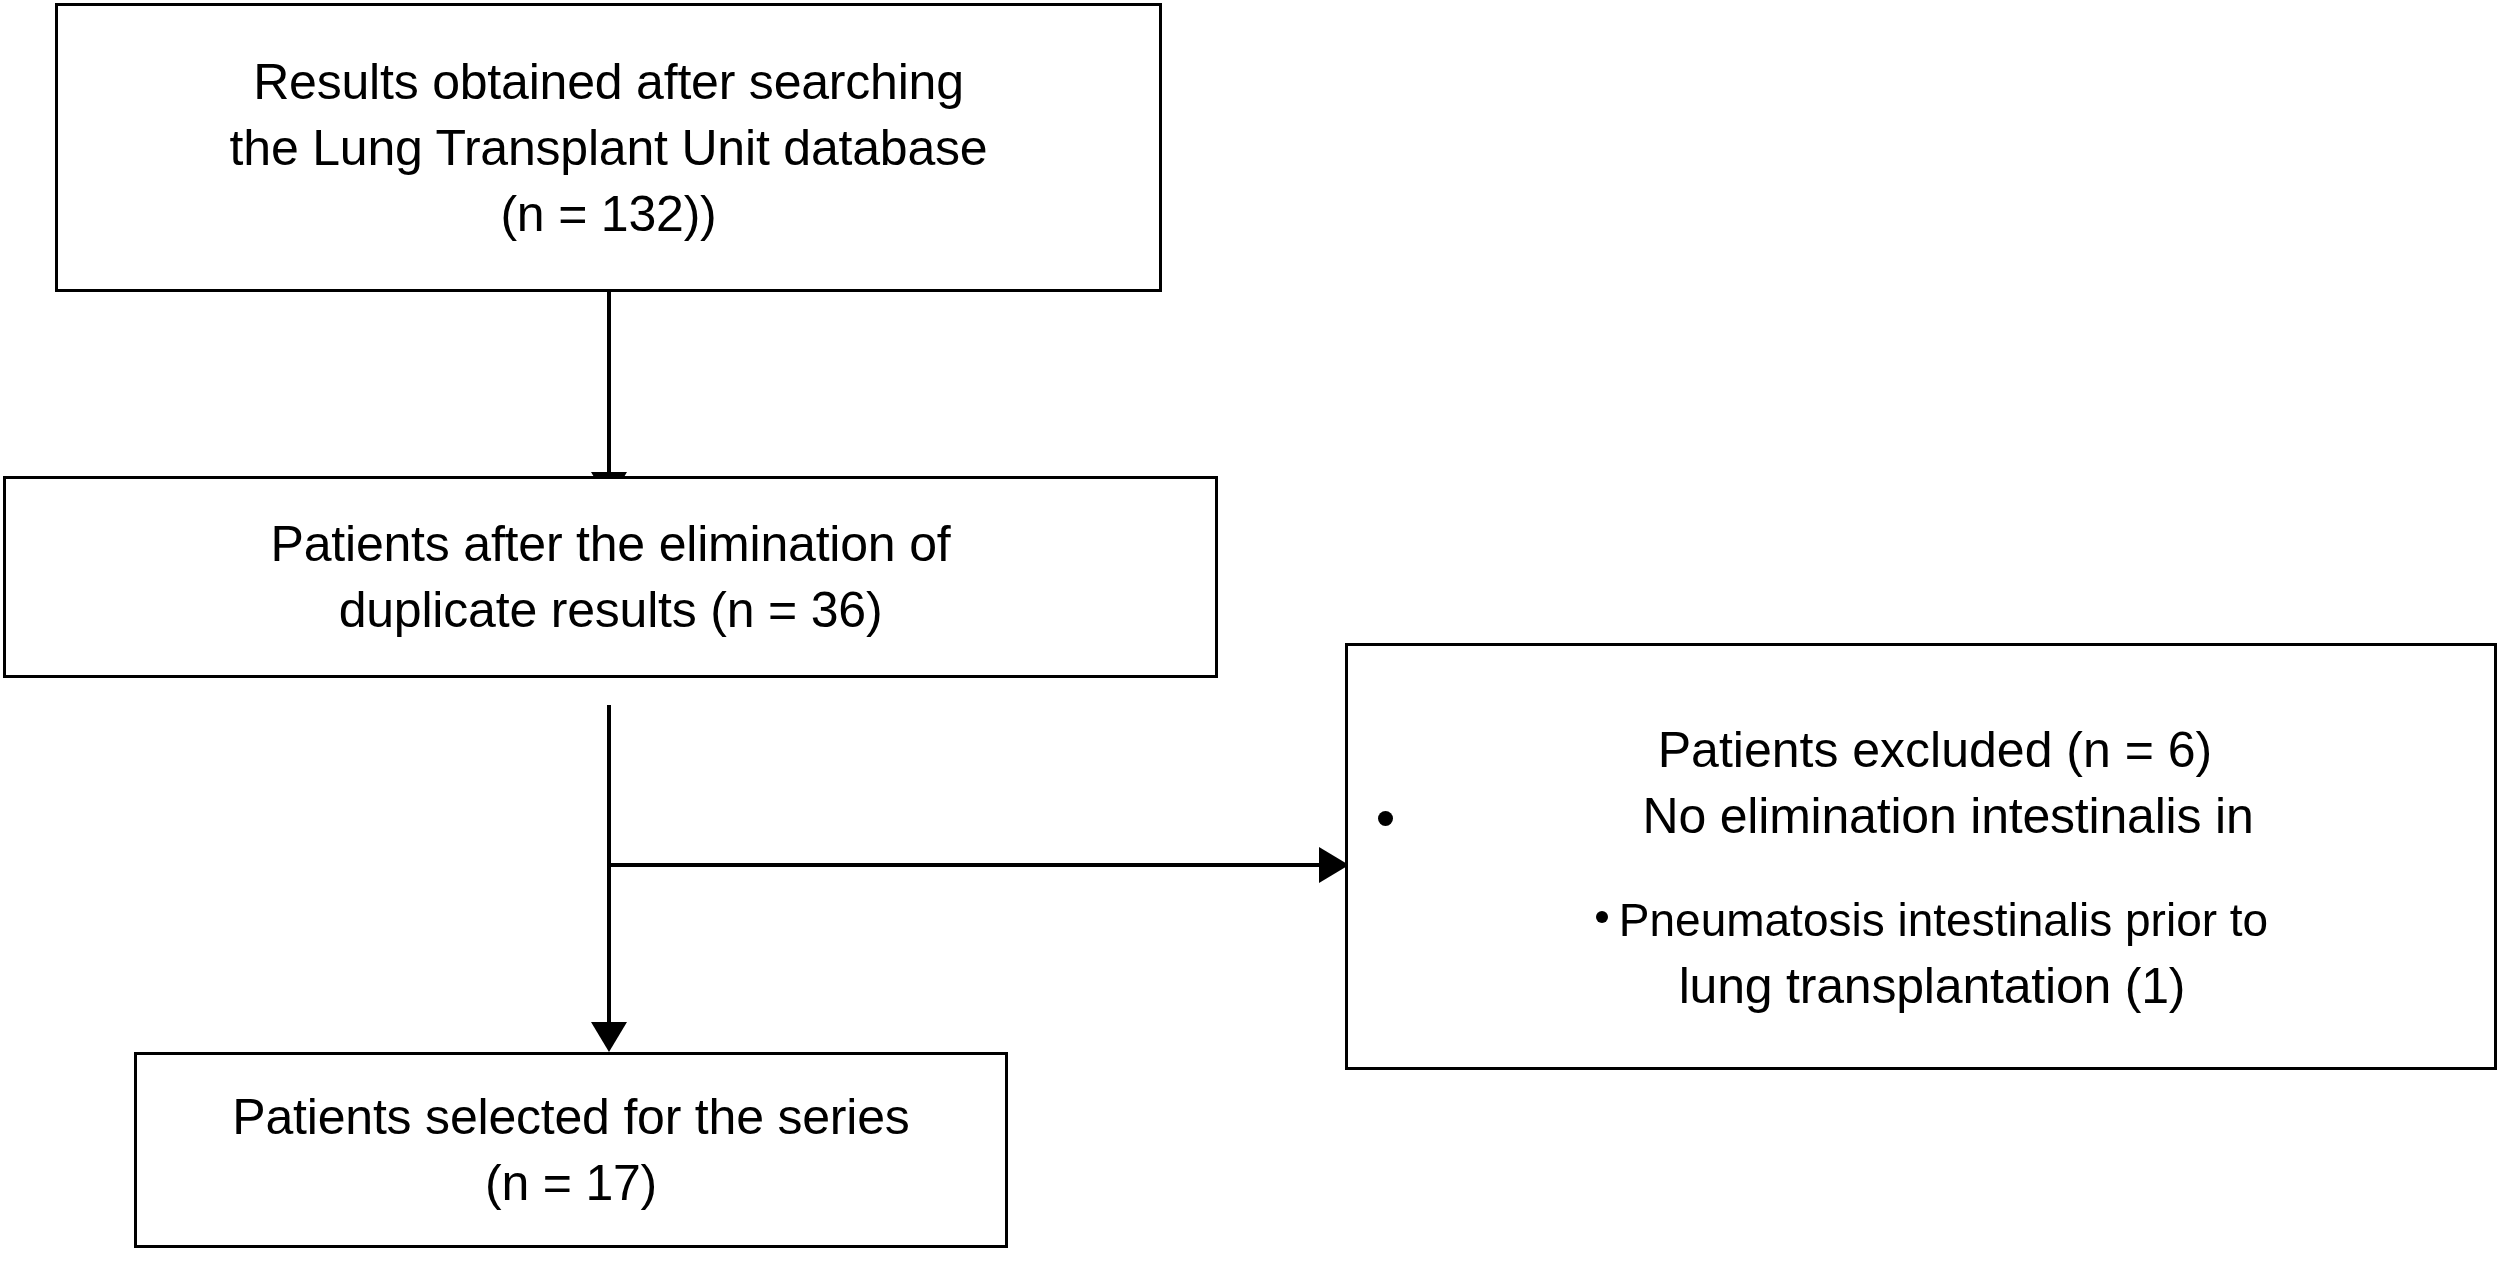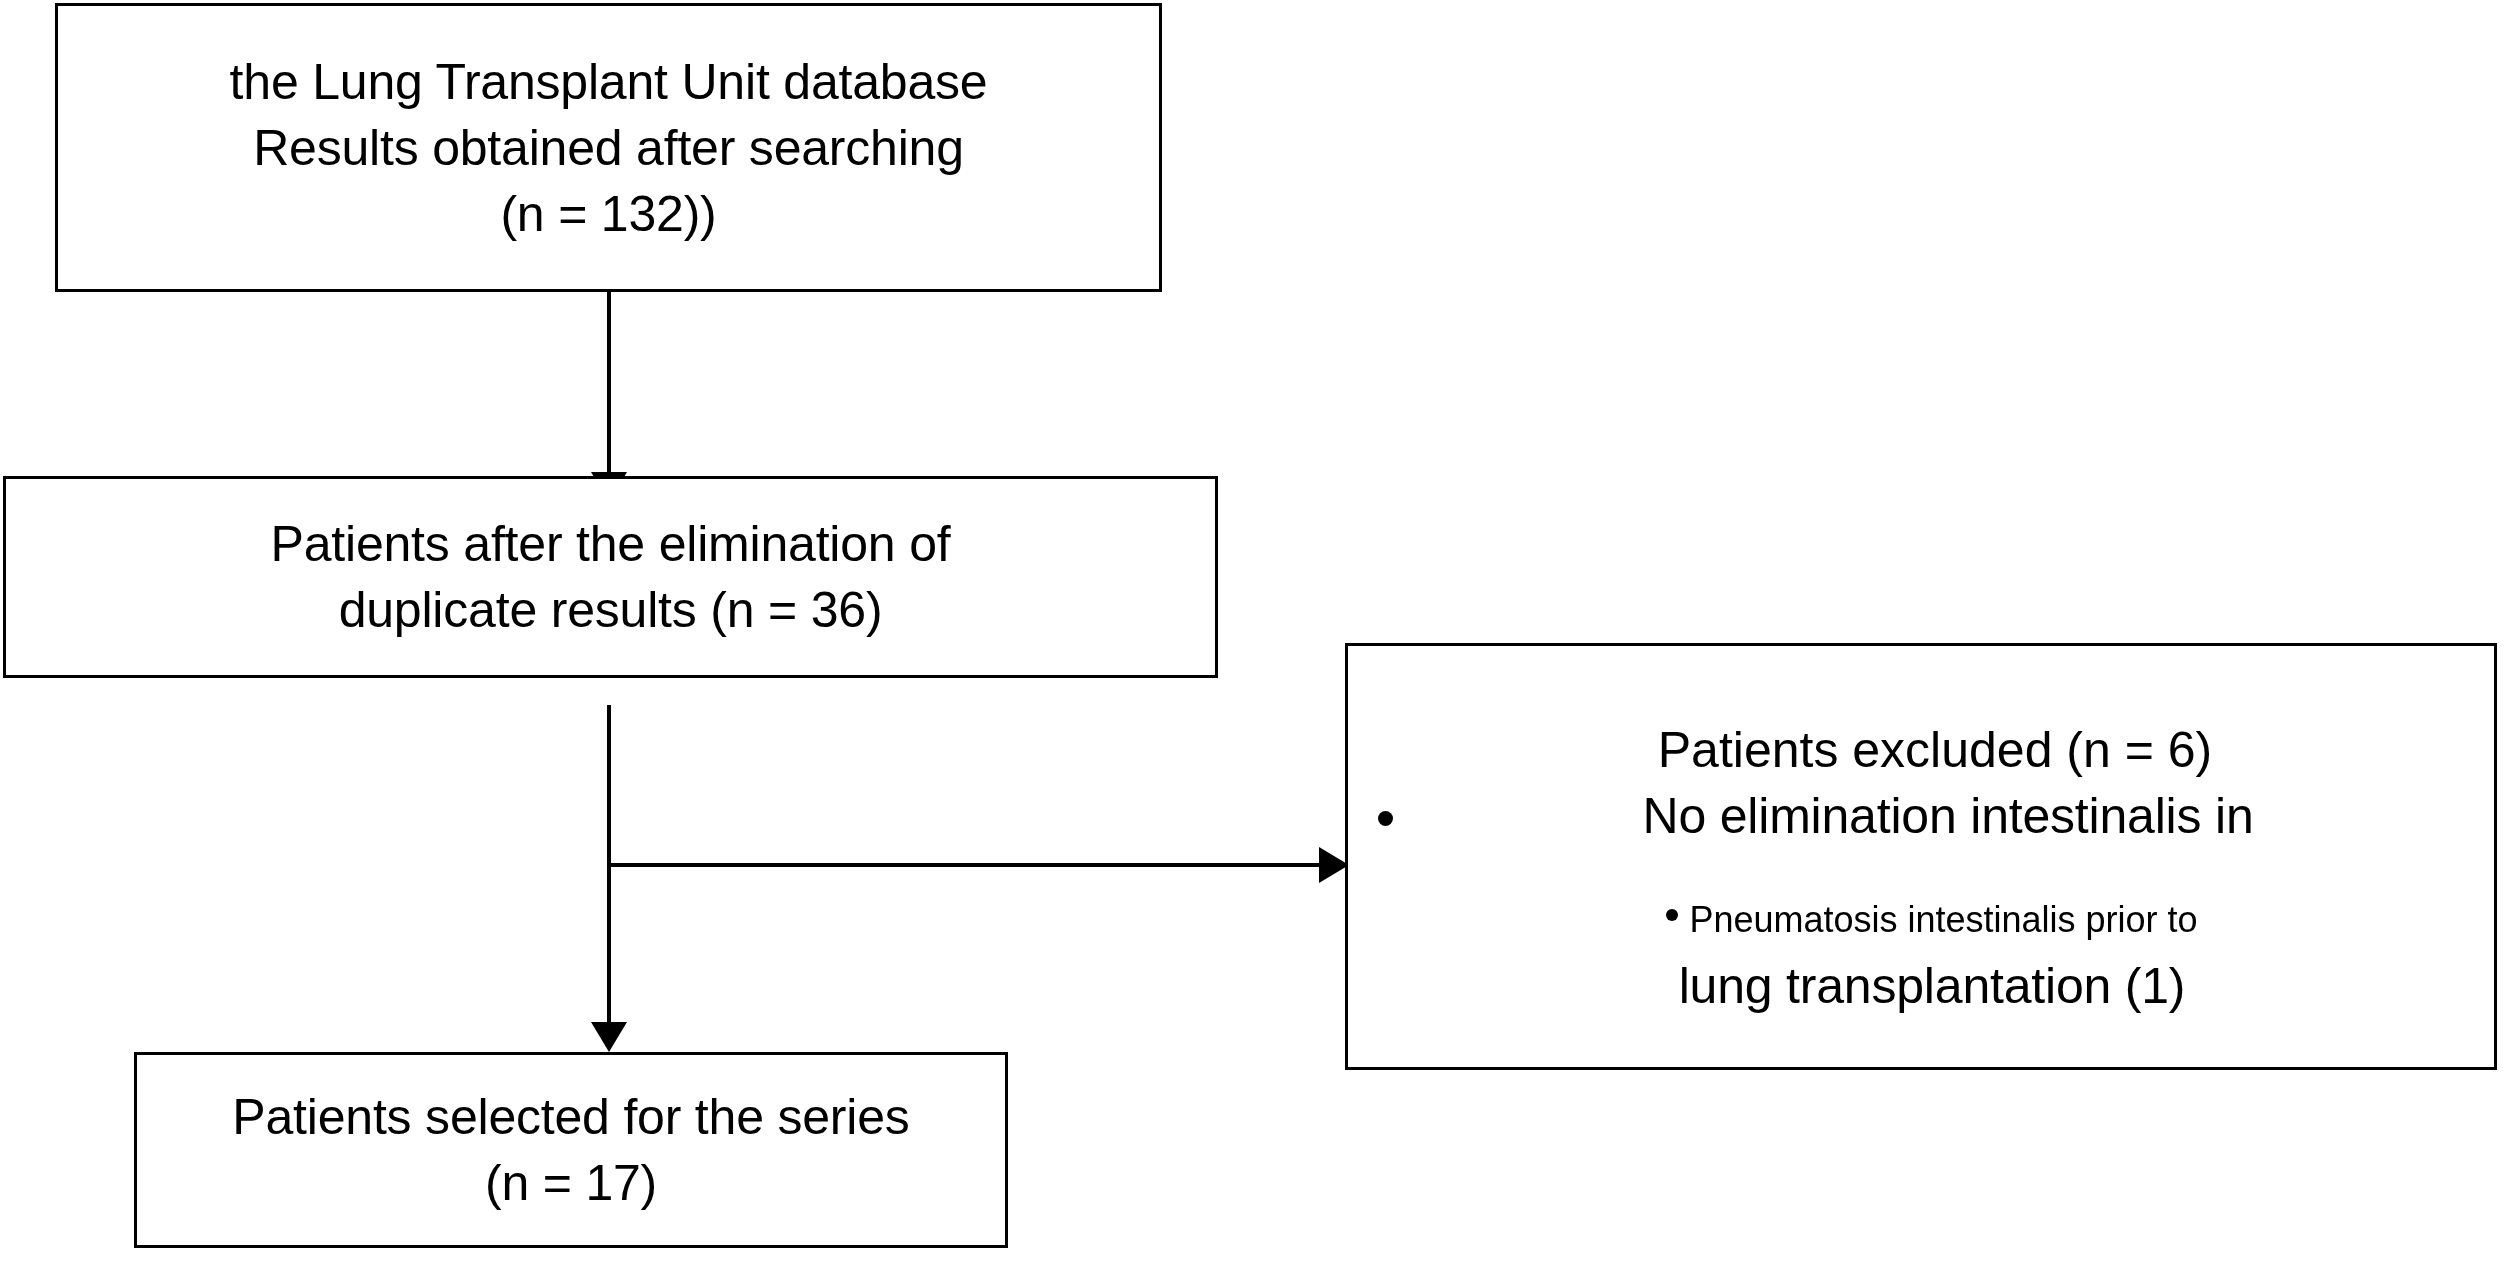--- a/index.html
+++ b/index.html
@@ -77,21 +77,21 @@
     top: 28px;
     width: 15px;
     height: 15px;
     background: #000000;
     border-radius: 50%;
   }
   
   #excl-item-1 { margin-top: 38px; padding-left: 22px; }
   #excl-item-1 .line-with-bullet {
     display: block;
-    font-size: 36px;
+    font-size: 46px;
     line-height: 66px;
     white-space: nowrap;
   }
   #excl-item-1 .inline-bullet {
     display: inline-block;
     width: 12px;
     height: 12px;
     background: #000000;
     border-radius: 50%;
     vertical-align: 0.28em;
@@ -132,22 +132,22 @@
 
   #conn-branch-h         { left: 609px;  top: 863px;  width: 710px; }
   #conn-branch-head      { left: 1319px; top: 847px; }
 </style>
 </head>
 <body>
 
 <div id="canvas">
 
   <div class="flow-box" id="box-search">
+    <span class="line">Results obtained after searching</span>
     <span class="line">the Lung Transplant Unit database</span>
-    <span class="line">Results obtained after searching</span>
     <span class="line">(n = 132))</span>
   </div>
 
   <div class="conn-line v-line" id="conn-search-dedup-line"></div>
   <div class="arrow-down" id="conn-search-dedup-head"></div>
 
   <div class="flow-box" id="box-dedup">
     <span class="line">Patients after the elimination of</span>
     <span class="line">duplicate results (n = 36)</span>
   </div>

